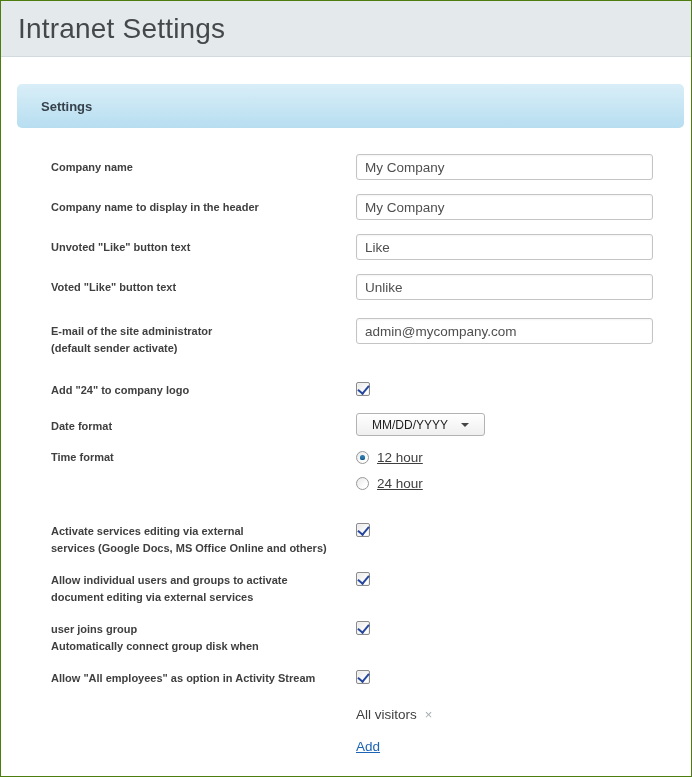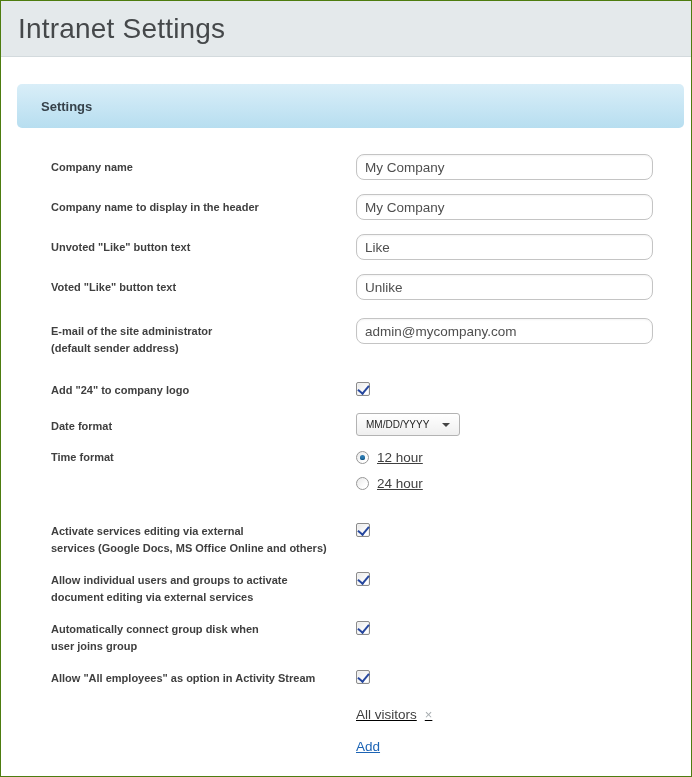--- a/index.html
+++ b/index.html
@@ -47,21 +47,21 @@
   .row.cb-row .label{padding-top:1px;}
   .mb14{margin-bottom:14px;}
   .mb18{margin-bottom:18px;}
   .mb24{margin-bottom:24px;}
   .mb13{margin-bottom:13px;}
   .mb8{margin-bottom:8px;}
   .mb26{margin-bottom:26px;}
   .mb28{margin-bottom:28px;}
   .text-input{
     width:297px;height:26px;
-    border:1px solid #c4c4c4;border-radius:8px;
+    border:1px solid #c4c4c4;border-radius:3px;
     padding:4px 8px;font-size:13.5px;color:#4f4f4f;
     font-family:"Liberation Sans","DejaVu Sans",sans-serif;
     box-shadow:inset 0 1px 2px rgba(0,0,0,.05);
     outline:none;background:#fff;
   }
   
   .checkbox{
     width:14px;height:14px;display:inline-block;position:relative;
     border:1px solid #8b8b8b;border-radius:2px;margin-top:1px;
     background:linear-gradient(135deg,#e7e7e7,#ffffff 70%);
@@ -83,31 +83,31 @@
     cursor:pointer;flex:0 0 auto;
   }
   .radio[data-checked="true"]::after{
     content:"";position:absolute;left:3px;top:3px;width:5px;height:5px;border-radius:50%;
     background:#2a79b0;box-shadow:inset 0 -1px 1px #0c4e7d;
   }
   .radio-label{font-size:13.5px;color:#3f3f3f;margin-left:8px;text-decoration:underline;}
   
   .select{
     display:inline-flex;align-items:center;
-    height:23px;padding:0 9px;gap:13px;
+    height:23px;padding:0 15px;gap:13px;
     border:1px solid #b3b3b3;border-radius:3px;
     background:linear-gradient(#ffffff,#efefef);
-    font-size:10px;color:#1d1d1d;cursor:pointer;
+    font-size:12px;color:#1d1d1d;cursor:pointer;
   }
   .select-arrow{
     width:0;height:0;border-left:4px solid transparent;border-right:4px solid transparent;
     border-top:4px solid #444;display:inline-block;
   }
   
-  .tag-line{display:flex;align-items:center;height:17px;text-decoration:underline;}
+  .tag-line{display:flex;align-items:center;height:17px;}
   .tag-text{font-size:13.5px;color:#3f3f3f;}
   .tag-remove{font-size:13px;color:#a7adb0;margin-left:8px;cursor:pointer;line-height:1;}
   .add-link{font-size:13.5px;color:#1c64b5;text-decoration:underline;cursor:pointer;}
 </style>
 </head>
 <body>
 
 <div class="page">
 
   <div class="page-header">
@@ -152,21 +152,21 @@
         <span>Voted "Like" button text</span>
       </div>
       <div class="control">
         <input class="text-input" type="text" value="Unlike" style="">
       </div>
     </div>
 
     <div class="row mb24">
       <div class="label">
         <span>E-mail of the site administrator</span>
-        <span>(default sender address)</span>
+        <span>(default sender activate)</span>
       </div>
       <div class="control">
         <input class="text-input" type="text" value="admin@mycompany.com" style="">
       </div>
     </div>
 
     <div class="row cb-row mb13">
       <div class="label">
         <span>Add "24" to company logo</span>
       </div>
@@ -218,22 +218,22 @@
         <span>Allow individual users and groups to activate</span>
         <span>document editing via external services</span>
       </div>
       <div class="control">
         <span class="checkbox" data-checked="true"></span>
       </div>
     </div>
 
     <div class="row cb-row mb14">
       <div class="label">
+        <span>user joins group</span>
         <span>Automatically connect group disk when</span>
-        <span>user joins group</span>
       </div>
       <div class="control">
         <span class="checkbox" data-checked="true"></span>
       </div>
     </div>
 
     <div class="row cb-row mb18">
       <div class="label">
         <span>Allow "All employees" as option in Activity Stream</span>
       </div>

